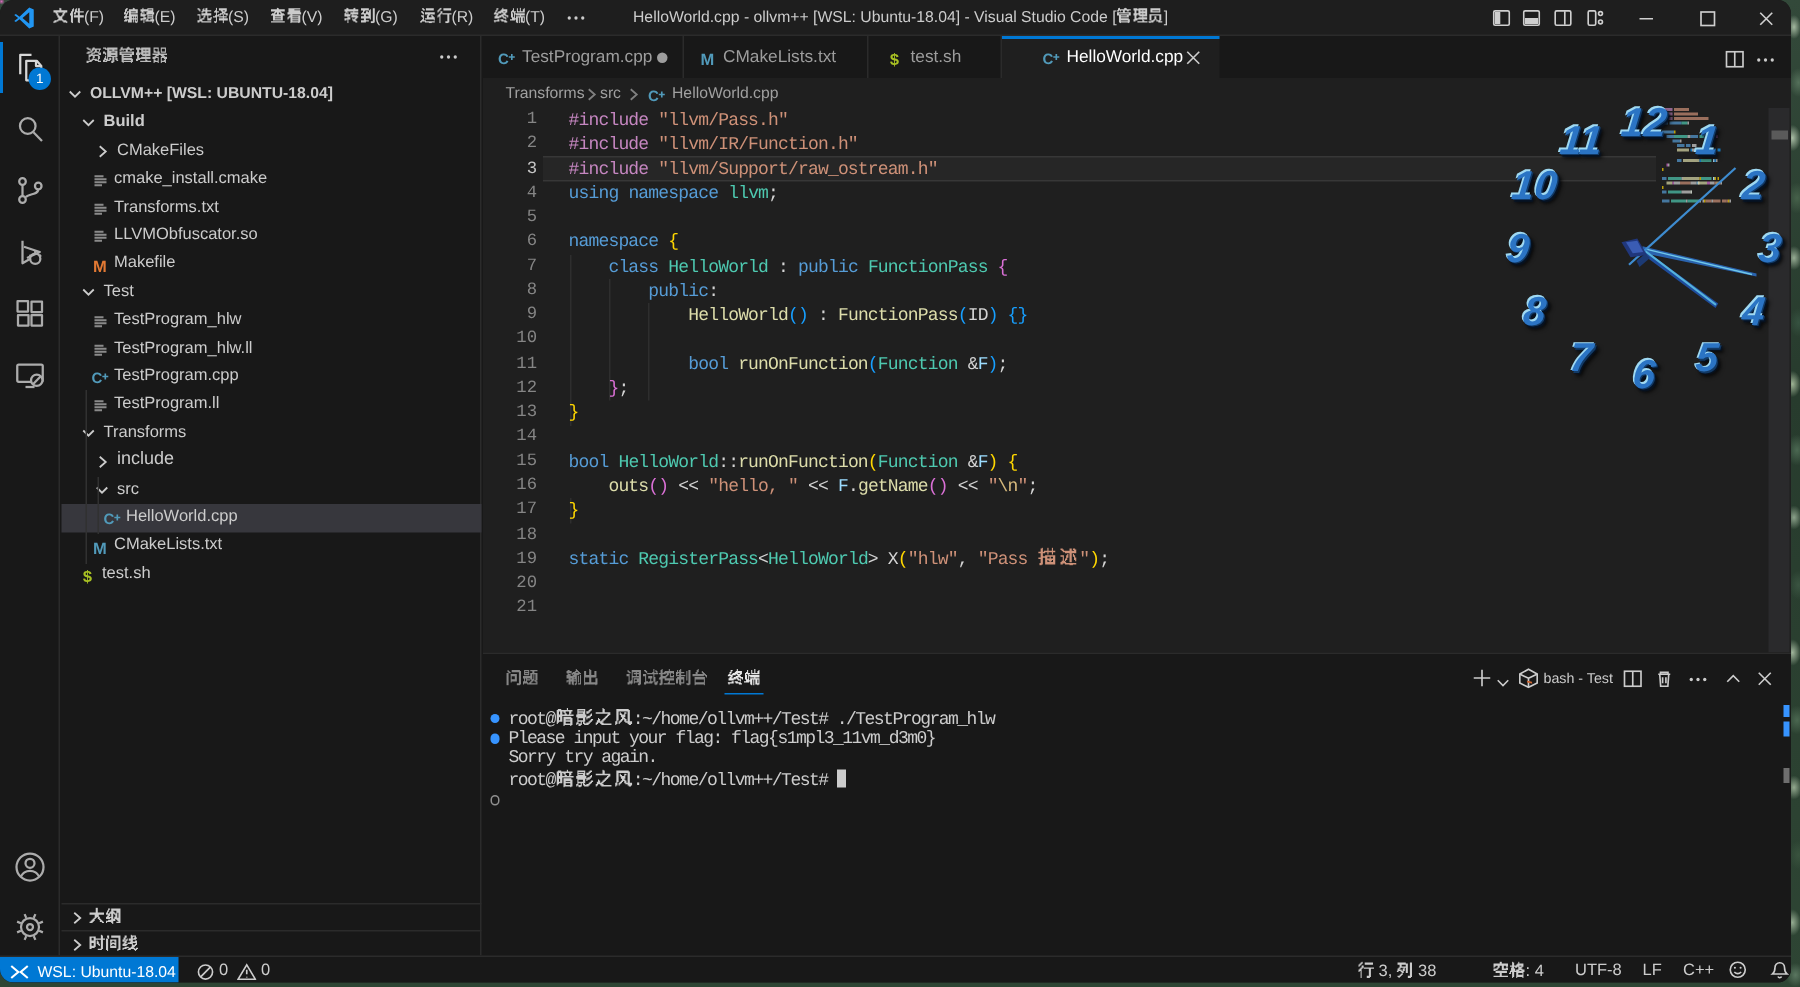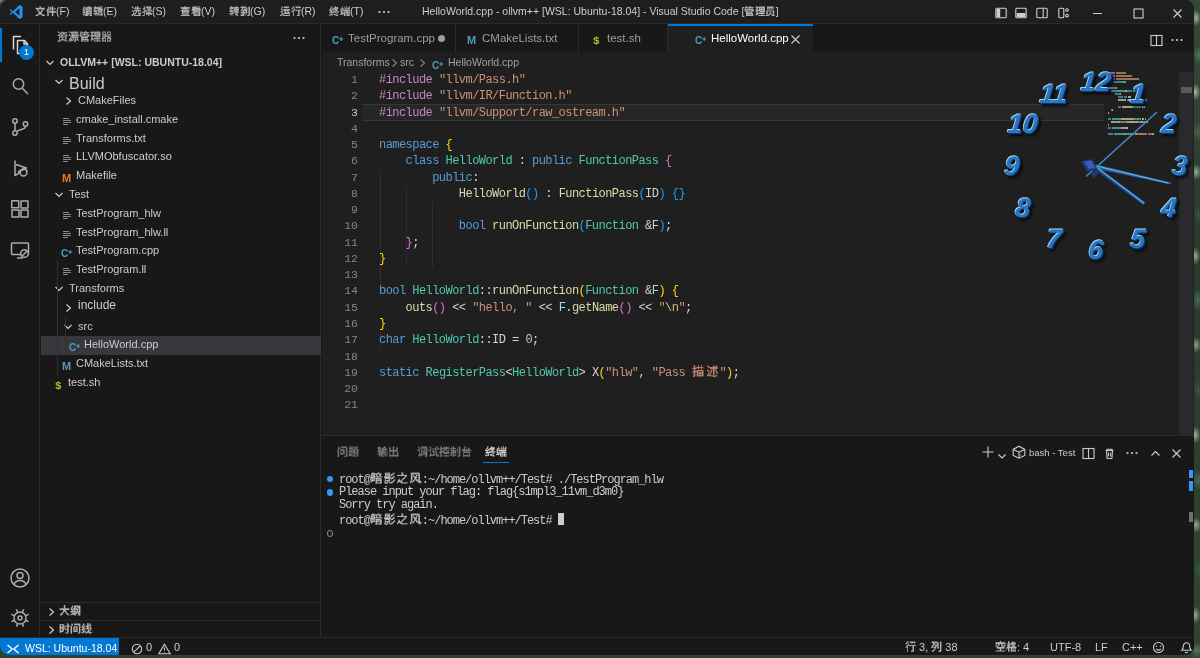--- a/index.html
+++ b/index.html
@@ -315,21 +315,21 @@
         <circle cx="7" cy="7" r="1.1" fill="#cccccc"></circle>
         <circle cx="11.5" cy="7" r="1.1" fill="#cccccc"></circle>
       </svg></div>
 <svg style="position:absolute;left:45px;top:58.4px" width="10" height="10" viewBox="0 0 10 10">
       <path d="M1.5 3 5 6.5 8.5 3" stroke="#cccccc" stroke-width="1.2" fill="none"></path>
     </svg>
 <div class="t" style="left:60px;top:56.4px;font-size:10.5px;font-weight:bold;color:#cccccc">OLLVM++ [WSL: UBUNTU-18.04]</div>
 <svg style="position:absolute;left:54px;top:77.2px" width="10" height="10" viewBox="0 0 10 10">
       <path d="M1.5 3 5 6.5 8.5 3" stroke="#cccccc" stroke-width="1.2" fill="none"></path>
     </svg>
-<div class="t" style="left:69px;top:75.2px;font-size:16px;font-weight:normal;color:#cccccc">Build</div>
+<div class="t" style="left:69px;top:75.2px;font-size:11px;font-weight:bold;color:#cccccc">Build</div>
 <svg style="position:absolute;left:63px;top:96.0px" width="10" height="10" viewBox="0 0 10 10">
       <path d="M3.5 1.5 7.5 5 3.5 8.5" stroke="#cccccc" stroke-width="1.2" fill="none"></path>
     </svg>
 <div class="t" style="left:78px;top:94.0px;font-size:11px;font-weight:normal;color:#cccccc">CMakeFiles</div>
 <div style="position:absolute;left:61px;top:113.80000000000001px"><svg width="12" height="12" viewBox="0 0 12 12" style="" fill="none">
         <path d="M2 2.5h6M2 4.5h8M2 6.5h8M2 8.5h5" stroke="#8a8a8a" stroke-width="1.2"></path>
       </svg></div>
 <div class="t" style="left:76px;top:112.80000000000001px;font-size:11px;font-weight:normal;color:#cccccc">cmake_install.cmake</div>
 <div style="position:absolute;left:61px;top:132.6px"><svg width="12" height="12" viewBox="0 0 12 12" style="" fill="none">
         <path d="M2 2.5h6M2 4.5h8M2 6.5h8M2 8.5h5" stroke="#8a8a8a" stroke-width="1.2"></path>
@@ -487,34 +487,34 @@
       <div style="color:#858585">21</div>
     </div>
 <div style="position:absolute;left:379.5px;top:169.7px;width:1px;height:114px;background:#2e2e2e"></div>
 <div style="position:absolute;left:379.5px;top:332.3px;width:1px;height:16.3px;background:#2e2e2e"></div>
 <div style="position:absolute;left:405.5px;top:186px;width:1px;height:81.4px;background:#2e2e2e"></div>
 <div style="position:absolute;left:431.5px;top:202.3px;width:1px;height:65px;background:#2e2e2e"></div>
 <div id="code">
       <div class="cl"><span style="color:#c586c0">#include</span><span style="color:#d4d4d4"> </span><span style="color:#ce9178">"llvm/Pass.h"</span></div>
 <div class="cl"><span style="color:#c586c0">#include</span><span style="color:#d4d4d4"> </span><span style="color:#ce9178">"llvm/IR/Function.h"</span></div>
 <div class="cl"><span style="color:#c586c0">#include</span><span style="color:#d4d4d4"> </span><span style="color:#ce9178">"llvm/Support/raw_ostream.h"</span></div>
+<div class="cl"><span style="color:#569cd6">using</span><span style="color:#d4d4d4"> </span><span style="color:#569cd6">namespace</span><span style="color:#d4d4d4"> </span><span style="color:#4ec9b0">llvm</span><span style="color:#d4d4d4">;</span></div>
 <div class="cl">&nbsp;</div>
 <div class="cl"><span style="color:#569cd6">namespace</span><span style="color:#d4d4d4"> </span><span style="color:#ffd700">{</span></div>
 <div class="cl"><span style="color:#d4d4d4">    </span><span style="color:#569cd6">class</span><span style="color:#d4d4d4"> </span><span style="color:#4ec9b0">HelloWorld</span><span style="color:#d4d4d4"> : </span><span style="color:#569cd6">public</span><span style="color:#d4d4d4"> </span><span style="color:#4ec9b0">FunctionPass</span><span style="color:#d4d4d4"> </span><span style="color:#da70d6">{</span></div>
 <div class="cl"><span style="color:#d4d4d4">        </span><span style="color:#569cd6">public</span><span style="color:#d4d4d4">:</span></div>
 <div class="cl"><span style="color:#d4d4d4">            </span><span style="color:#dcdcaa">HelloWorld</span><span style="color:#179fff">()</span><span style="color:#d4d4d4"> : </span><span style="color:#dcdcaa">FunctionPass</span><span style="color:#179fff">(</span><span style="color:#d4d4d4">ID</span><span style="color:#179fff">)</span><span style="color:#d4d4d4"> </span><span style="color:#179fff">{}</span></div>
 <div class="cl">&nbsp;</div>
 <div class="cl"><span style="color:#d4d4d4">            </span><span style="color:#569cd6">bool</span><span style="color:#d4d4d4"> </span><span style="color:#dcdcaa">runOnFunction</span><span style="color:#179fff">(</span><span style="color:#4ec9b0">Function</span><span style="color:#d4d4d4"> </span><span style="color:#d4d4d4">&amp;</span><span style="color:#9cdcfe">F</span><span style="color:#179fff">)</span><span style="color:#d4d4d4">;</span></div>
 <div class="cl"><span style="color:#d4d4d4">    </span><span style="color:#da70d6">}</span><span style="color:#d4d4d4">;</span></div>
 <div class="cl"><span style="color:#ffd700">}</span></div>
 <div class="cl">&nbsp;</div>
 <div class="cl"><span style="color:#569cd6">bool</span><span style="color:#d4d4d4"> </span><span style="color:#4ec9b0">HelloWorld</span><span style="color:#d4d4d4">::</span><span style="color:#dcdcaa">runOnFunction</span><span style="color:#ffd700">(</span><span style="color:#4ec9b0">Function</span><span style="color:#d4d4d4"> </span><span style="color:#d4d4d4">&amp;</span><span style="color:#9cdcfe">F</span><span style="color:#ffd700">)</span><span style="color:#d4d4d4"> </span><span style="color:#ffd700">{</span></div>
 <div class="cl"><span style="color:#d4d4d4">    </span><span style="color:#dcdcaa">outs</span><span style="color:#da70d6">()</span><span style="color:#d4d4d4"> &lt;&lt; </span><span style="color:#ce9178">"hello, "</span><span style="color:#d4d4d4"> &lt;&lt; </span><span style="color:#9cdcfe">F</span><span style="color:#d4d4d4">.</span><span style="color:#dcdcaa">getName</span><span style="color:#da70d6">()</span><span style="color:#d4d4d4"> &lt;&lt; </span><span style="color:#ce9178">"</span><span style="color:#d7ba7d">\n</span><span style="color:#ce9178">"</span><span style="color:#d4d4d4">;</span></div>
 <div class="cl"><span style="color:#ffd700">}</span></div>
-<div class="cl"><span style="color:#569cd6">char</span><span style="color:#d4d4d4"> </span><span style="color:#4ec9b0">HelloWorld</span><span style="color:#d4d4d4">::</span><span style="color:#d4d4d4">ID</span><span style="color:#d4d4d4"> = </span><span style="color:#b5cea8">0</span><span style="color:#d4d4d4">;</span></div>
 <div class="cl">&nbsp;</div>
 <div class="cl"><span style="color:#569cd6">static</span><span style="color:#d4d4d4"> </span><span style="color:#4ec9b0">RegisterPass</span><span style="color:#d4d4d4">&lt;</span><span style="color:#4ec9b0">HelloWorld</span><span style="color:#d4d4d4">&gt;</span><span style="color:#d4d4d4"> </span><span style="color:#d4d4d4">X</span><span style="color:#ffd700">(</span><span style="color:#ce9178">"hlw"</span><span style="color:#d4d4d4">, </span><span style="color:#ce9178">"Pass </span><span style="color:#ce9178"><svg class="cj cjm">
             <use href="#u63cf"></use>
           </svg><svg class="cj cjm">
             <use href="#u8ff0"></use>
           </svg></span><span style="color:#ce9178">"</span><span style="color:#ffd700">)</span><span style="color:#d4d4d4">;</span></div>
     </div>
 <div style="position:absolute;left:1108.0px;top:72px;width:6.7px;height:1.5px;background:#c586c0;opacity:.7"></div>
     <div style="position:absolute;left:1115.6px;top:72px;width:10.9px;height:1.5px;background:#ce9178;opacity:.7"></div>
 <div style="position:absolute;left:1108.0px;top:75px;width:6.7px;height:1.5px;background:#c586c0;opacity:.7"></div>

